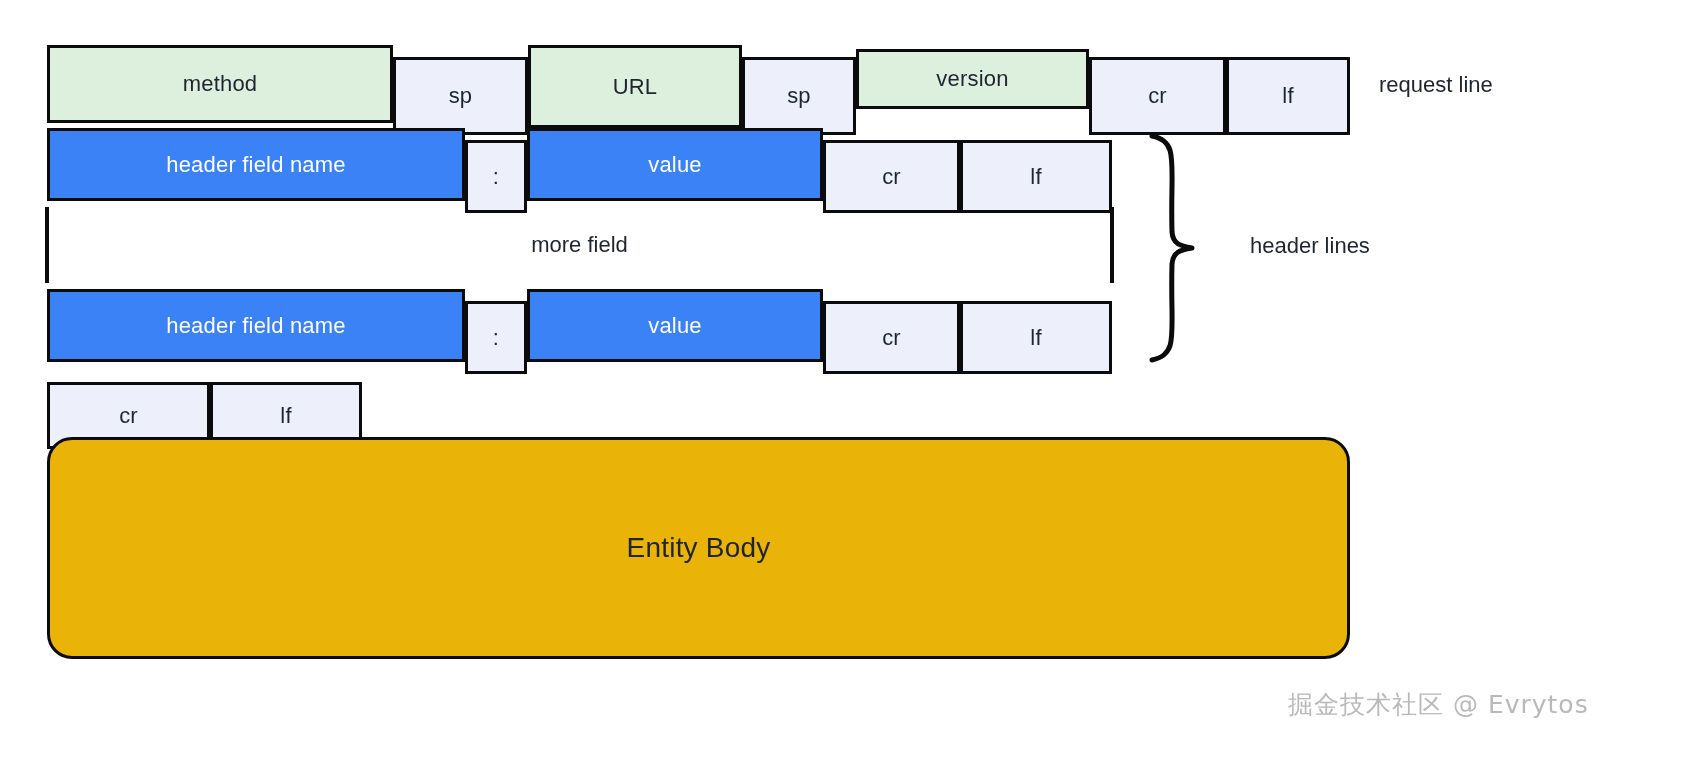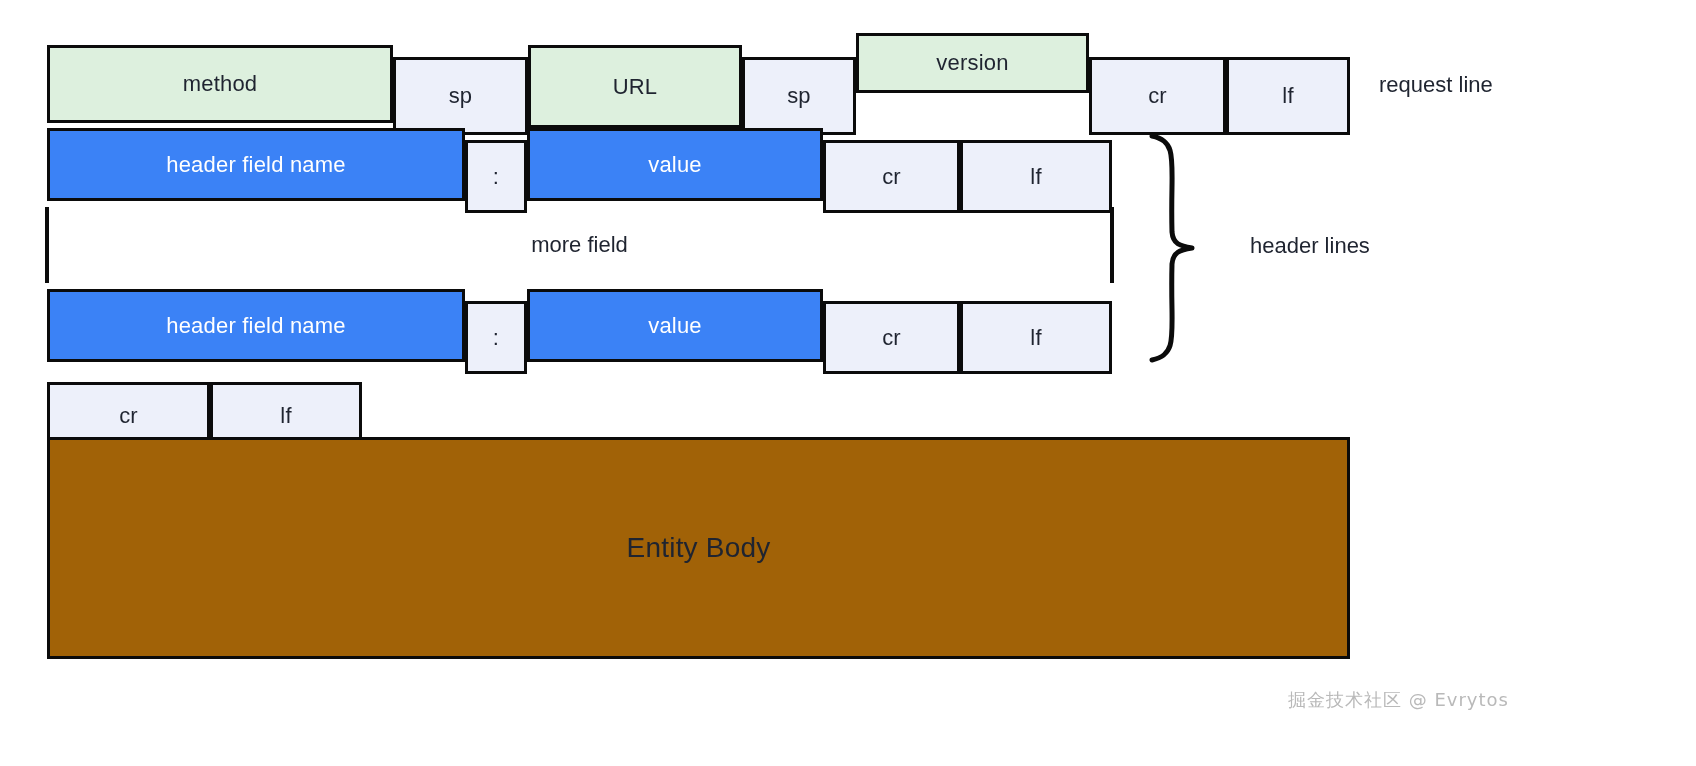--- a/index.html
+++ b/index.html
@@ -30,21 +30,21 @@
     align-items: center;
     justify-content: center;
     font-size: 22px;
     line-height: 1;
     letter-spacing: 0.2px;
     white-space: nowrap;
   }
   .c-green  { background: #ddf0de; color: #1f2430; }
   .c-gray   { background: #edf0fa; color: #1f2430; margin-top: 12px; }
   .c-purple { background: #3b82f6; color: #ffffff; }
-  .c-cream  { background: #a16207; color: #1f2430; }
+  .c-cream  { background: #eab308; color: #1f2430; border-radius: 25px; }
 
   
   .morefield {
     position: absolute;
     box-sizing: border-box;
     border-left: 4px solid #0b0b0b;
     border-right: 4px solid #0b0b0b;
     background: transparent;
     display: flex;
     align-items: center;
@@ -61,37 +61,37 @@
     white-space: nowrap;
   }
 
   .brace {
     position: absolute;
     pointer-events: none;
   }
 
   .watermark {
     position: absolute;
-    font-size: 18px;
+    font-size: 25px;
     color: #b9b9b9;
     letter-spacing: 1px;
     white-space: nowrap;
     font-family: "DejaVu Sans", "Liberation Sans", sans-serif;
   }
 </style>
 </head>
 <body>
 
 <div id="canvas">
 
   <div class="cell c-green" style="left:47px;  top:45px;  width:346px; height:78px;">method</div>
   <div class="cell c-gray" style="left:393px; top:45px;  width:135px; height:78px;">sp</div>
   <div class="cell c-green" style="left:528px; top:45px;  width:214px; height:83px;">URL</div>
   <div class="cell c-gray" style="left:742px; top:45px;  width:114px; height:78px;">sp</div>
-  <div class="cell c-green" style="left:856px; top:33px;  width:233px; height:60px;">version</div>
+  <div class="cell c-green" style="left:856px; top:49px;  width:233px; height:60px;">version</div>
   <div class="cell c-gray" style="left:1089px; top:45px; width:137px; height:78px;">cr</div>
   <div class="cell c-gray" style="left:1226px; top:45px; width:124px; height:78px;">lf</div>
 
   <div class="sidelabel" style="left:1379px; top:72px;">request line</div>
 
   <div class="cell c-purple" style="left:47px;  top:128px; width:418px; height:73px;">header field name</div>
   <div class="cell c-gray" style="left:465px; top:128px; width:62px;  height:73px;">:</div>
   <div class="cell c-purple" style="left:527px; top:128px; width:296px; height:73px;">value</div>
   <div class="cell c-gray" style="left:823px; top:128px; width:137px; height:73px;">cr</div>
   <div class="cell c-gray" style="left:960px; top:128px; width:152px; height:73px;">lf</div>

